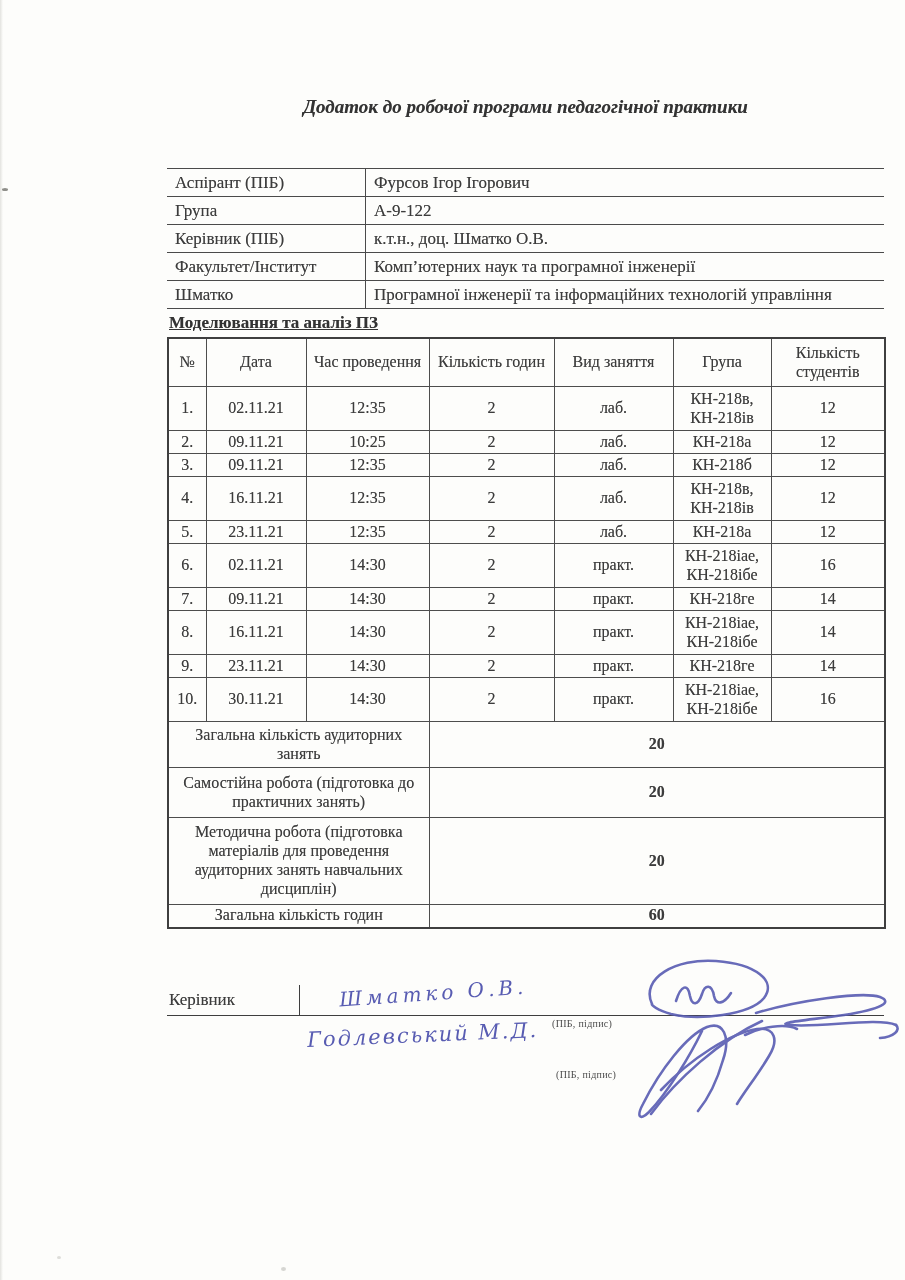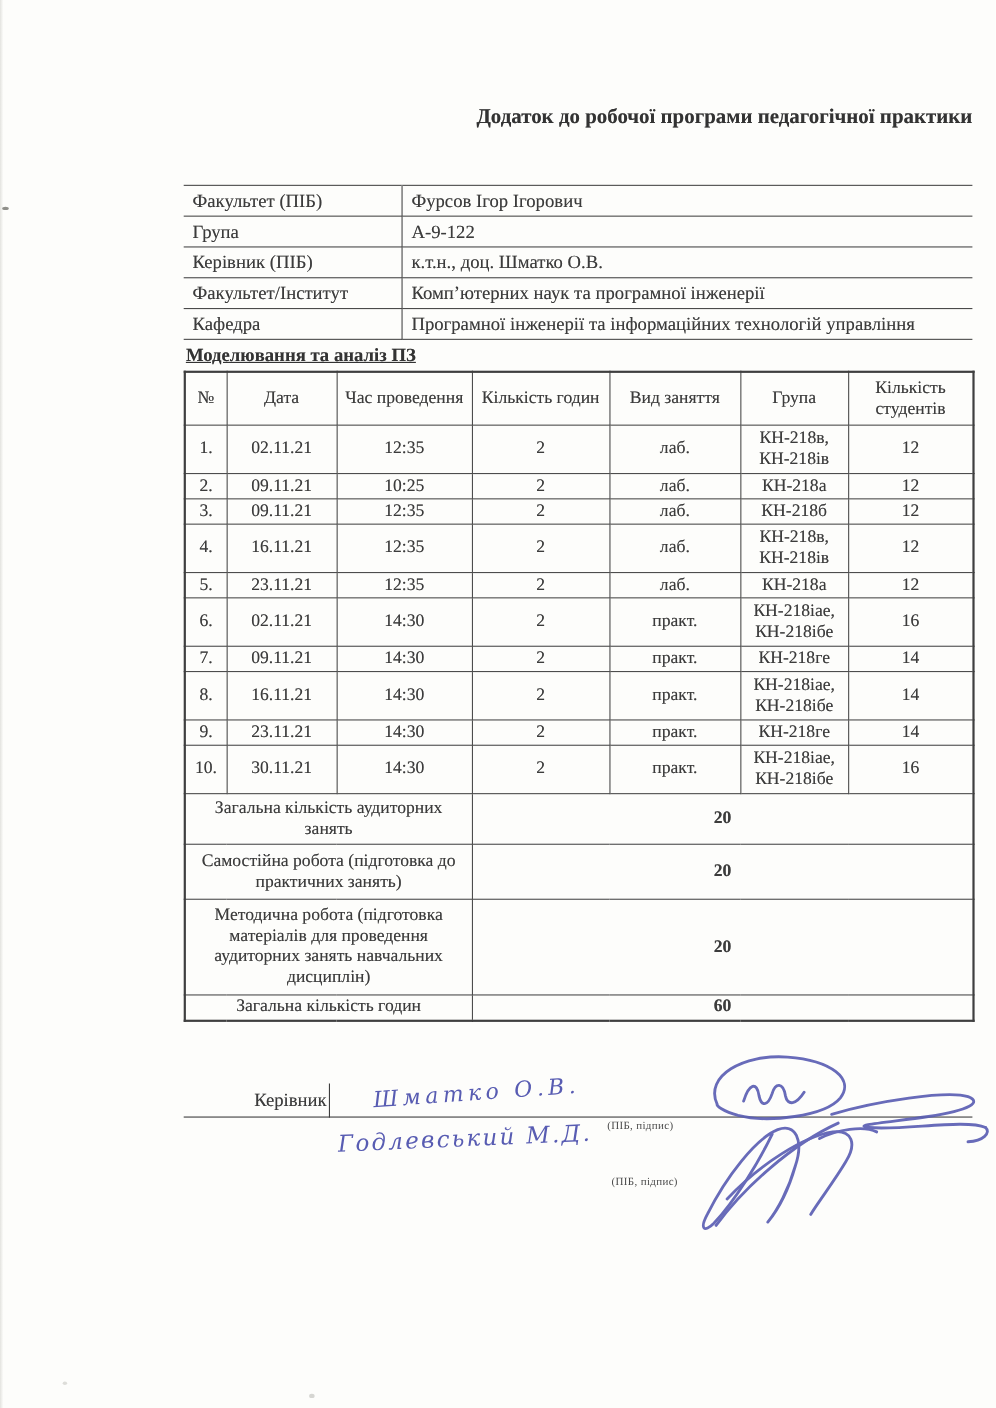--- a/index.html
+++ b/index.html
@@ -14,22 +14,23 @@
     background:#fdfdfb;
     color:#3a3a3a;
     text-shadow:0 0 .4px rgba(70,70,70,.55);
   }
   .edge-left{position:absolute;left:0;top:0;width:3px;height:1280px;background:linear-gradient(to right,#e3e3df,rgba(255,255,255,0));}
   .speck{position:absolute;background:#bdbdb8;border-radius:50%;}
 
   
   .title-block{
     position:absolute;left:167px;top:88px;width:717px;
-    text-align:right;font-weight:bold;font-size:19px;line-height:37px;
+    text-align:center;font-weight:bold;font-size:19px;line-height:37px;
     color:#333;
+    font-style:italic;
   }
 
   
   .info-table{
     position:absolute;left:167px;top:168px;width:717px;
     border-collapse:collapse;table-layout:fixed;
     font-size:17px;color:#3c3c3c;
     border-top:1.6px solid #4a4a4a;
   }
   .info-table td{
@@ -64,21 +65,21 @@
   .schedule tr.sum-4{height:87px;}
   .schedule tr.sum-1{height:23px;}
   .schedule td.sum-label{padding:1px 14px;}
   .schedule td.sum-value{font-weight:bold;}
   .schedule{border:2px solid #3f3f3f;}
 
   
   .signatures{position:absolute;left:167px;top:985px;width:717px;}
   .sig-table{border-collapse:collapse;table-layout:fixed;width:717px;font-size:17px;color:#3c3c3c;}
   .sig-table td{border-bottom:1.7px solid #3e3e3e;vertical-align:middle;}
-  .sig-table td.role{width:128px;border-right:1.7px solid #3e3e3e;text-align:right;padding:0 2px;}
+  .sig-table td.role{width:128px;border-right:1.7px solid #3e3e3e;text-align:left;padding:0 2px;}
   .sig-table tr.sr1 td{height:28px;}
   .sig-table tr.sr2 td{height:52px;}
   .sig-caption{
     position:absolute;font-size:10px;color:#4a4a4a;letter-spacing:.3px;
     text-shadow:none;
   }
   .cap1{left:385px;top:33px;}
   .cap2{left:389px;top:84px;}
   .hw{
     position:absolute;font-style:italic;color:#585cb2;
@@ -99,37 +100,37 @@
   <div class="speck" style="left:57px;top:1256px;width:4px;height:3px;opacity:.5;"></div>
   <div class="speck" style="left:281px;top:1267px;width:5px;height:4px;opacity:.6;"></div>
 
   <div class="title-block">
     <div>Додаток до робочої програми педагогічної практики</div>
   </div>
 
   <table class="info-table">
     <tbody>
         <tr>
-      <td class="ilabel">Факультет (ПІБ)</td>
+      <td class="ilabel">Аспірант (ПІБ)</td>
       <td>Фурсов Ігор Ігорович</td>
     </tr>
     <tr>
       <td class="ilabel">Група</td>
       <td>А-9-122</td>
     </tr>
     <tr>
       <td class="ilabel">Керівник (ПІБ)</td>
       <td>к.т.н., доц. Шматко О.В.</td>
     </tr>
     <tr>
       <td class="ilabel">Факультет/Інститут</td>
       <td>Комп’ютерних наук та програмної інженерії</td>
     </tr>
     <tr>
-      <td class="ilabel">Кафедра</td>
+      <td class="ilabel">Шматко</td>
       <td>Програмної інженерії та інформаційних технологій управління</td>
     </tr>
   </tbody>
     </table>
 
   <div class="section-title">Моделювання та аналіз ПЗ</div>
 
   <table class="schedule">
     <colgroup>
       <col style="width:38px">

